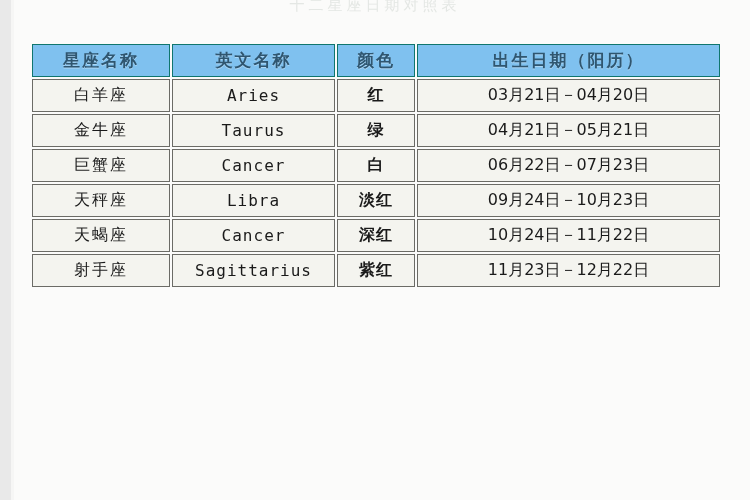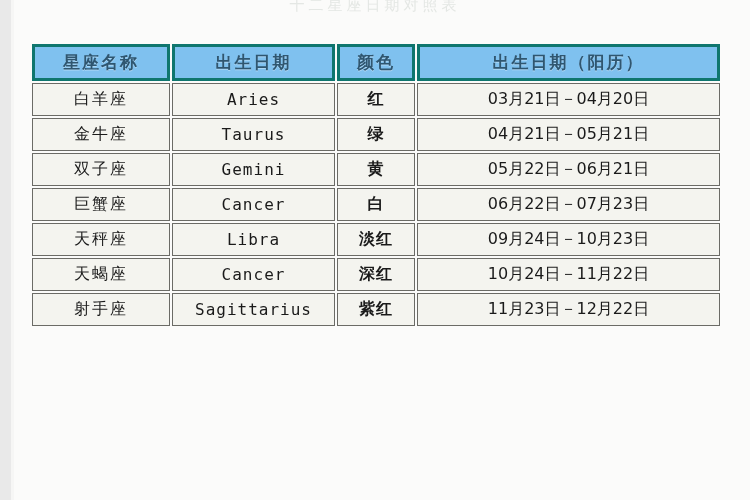--- a/index.html
+++ b/index.html
@@ -68,21 +68,21 @@
     height: 31px;
     padding: 0 2px;
     text-align: center;
     vertical-align: middle;
     white-space: nowrap;
     overflow: hidden;
   }
 
   table.zodiac th {
     background: #7fc1ef;
-    border: 3px solid #0f766e;
+    border: 1px solid #0f766e;
     color: #2f5670;
     font-size: 17px;
     font-weight: bold;
     letter-spacing: 2px;
     text-shadow: 0 1px 0 rgba(255,255,255,0.35);
   }
 
   table.zodiac td {
     background: #f4f4ef;
     border: 1px solid #6b6b66;
@@ -106,43 +106,37 @@
   <table class="zodiac">
     <colgroup>
       <col class="c-name">
       <col class="c-eng">
       <col class="c-color">
       <col class="c-date">
     </colgroup>
     <thead>
       <tr>
         <th>星座名称</th>
-        <th>出生日期</th>
+        <th>英文名称</th>
         <th>颜色</th>
         <th>出生日期（阳历）</th>
       </tr>
     </thead>
     <tbody id="table-body">
         <tr>
           <td class="cell-name">白羊座</td>
           <td class="cell-eng">Aries</td>
           <td class="cell-color">红</td>
           <td class="cell-date">03月21日－04月20日</td>
         </tr>
         <tr>
           <td class="cell-name">金牛座</td>
           <td class="cell-eng">Taurus</td>
           <td class="cell-color">绿</td>
           <td class="cell-date">04月21日－05月21日</td>
-        </tr>
-        <tr>
-          <td class="cell-name">双子座</td>
-          <td class="cell-eng">Gemini</td>
-          <td class="cell-color">黄</td>
-          <td class="cell-date">05月22日－06月21日</td>
         </tr>
         <tr>
           <td class="cell-name">巨蟹座</td>
           <td class="cell-eng">Cancer</td>
           <td class="cell-color">白</td>
           <td class="cell-date">06月22日－07月23日</td>
         </tr>
         <tr>
           <td class="cell-name">天秤座</td>
           <td class="cell-eng">Libra</td>

